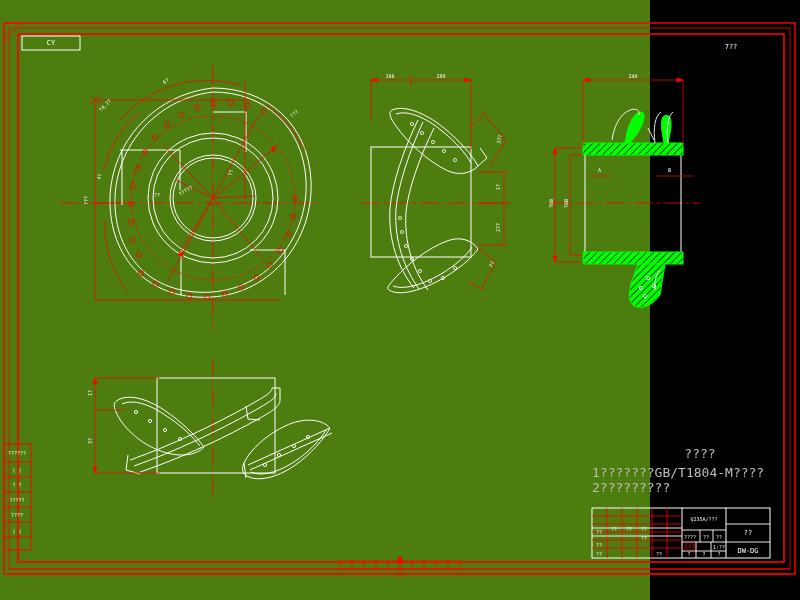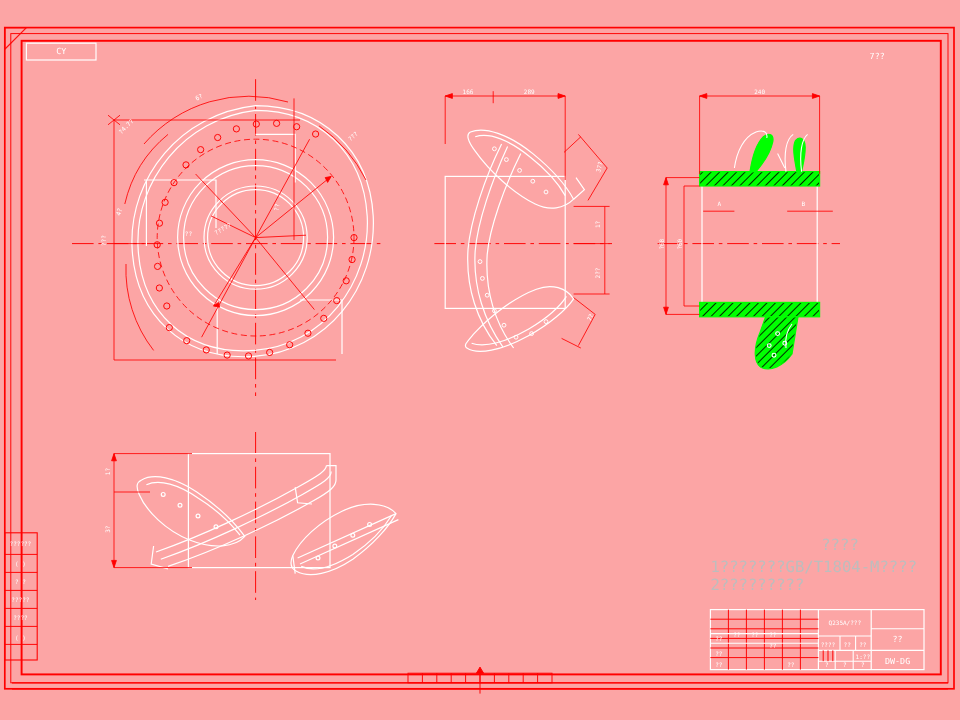--- a/index.html
+++ b/index.html
@@ -1,18 +1,18 @@
 <!DOCTYPE html>
 <html><head>
 <meta charset="utf-8">
 <style>
   html,body{margin:0;padding:0;background:#000;}
   body{width:800px;height:600px;overflow:hidden;
        font-family:"DejaVu Sans Mono", monospace;}
-  #stage{position:relative;width:800px;height:600px;background:#fca5a5;}
+  #stage{position:relative;width:650px;height:600px;background:#4d7c0f;}
   svg{position:absolute;left:0;top:0;}
   .r{stroke:#ff0000;fill:none;}
   .w{stroke:#ffffff;fill:none;}
   .dimtxt{fill:#ffffff;font-size:5px;font-family:"DejaVu Sans Mono",monospace;}
   .notetxt{fill:#bdbdbd;font-family:"DejaVu Sans Mono",monospace;font-size:13px;}
   .tbtxt{fill:#ffffff;font-family:"DejaVu Sans Mono",monospace;font-size:5px;}
   .tbtxt7{fill:#ffffff;font-family:"DejaVu Sans Mono",monospace;font-size:7px;}
 </style>
 </head>
 <body>

